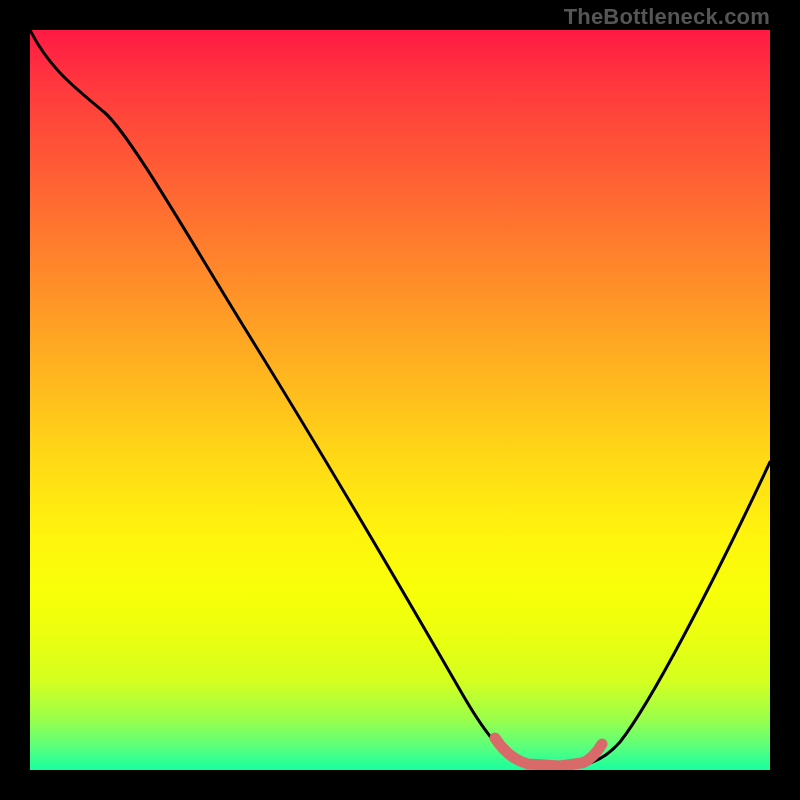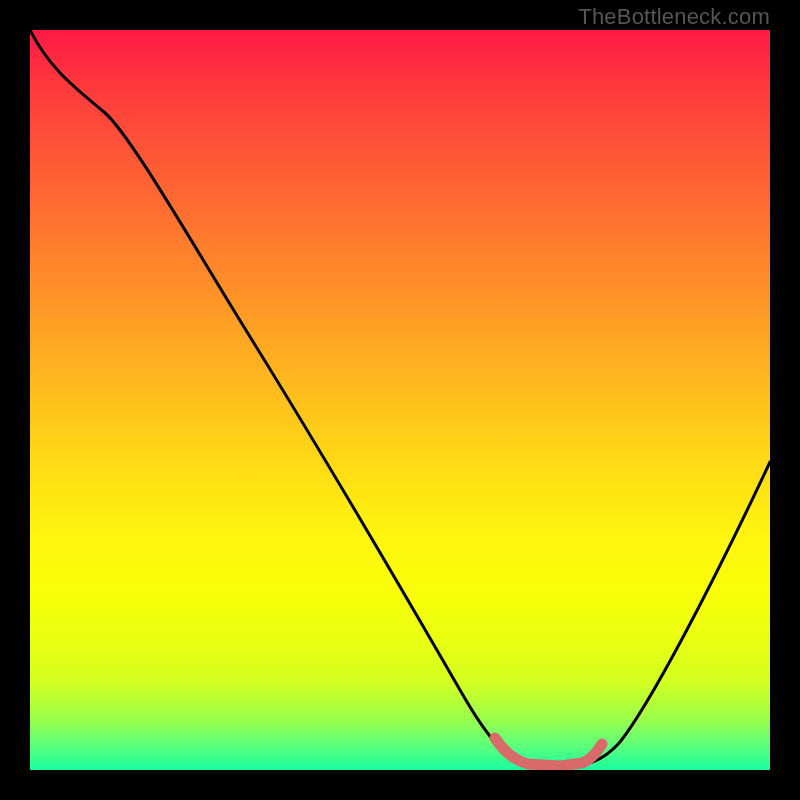--- a/index.html
+++ b/index.html
@@ -39,21 +39,21 @@
       #9cff4a 93%,
       #58ff7e 97%,
       #18ffa0 100%);
   }
   .watermark {
     position: absolute;
     top: 4px;
     right: 30px;
     font-family: Arial, Helvetica, sans-serif;
     font-size: 22px;
-    font-weight: normal;
+    font-weight: bold;
     color: #555;
     letter-spacing: 0.2px;
   }
   svg.curve {
     position: absolute;
     left: 0;
     top: 0;
     width: 740px;
     height: 740px;
     pointer-events: none;

